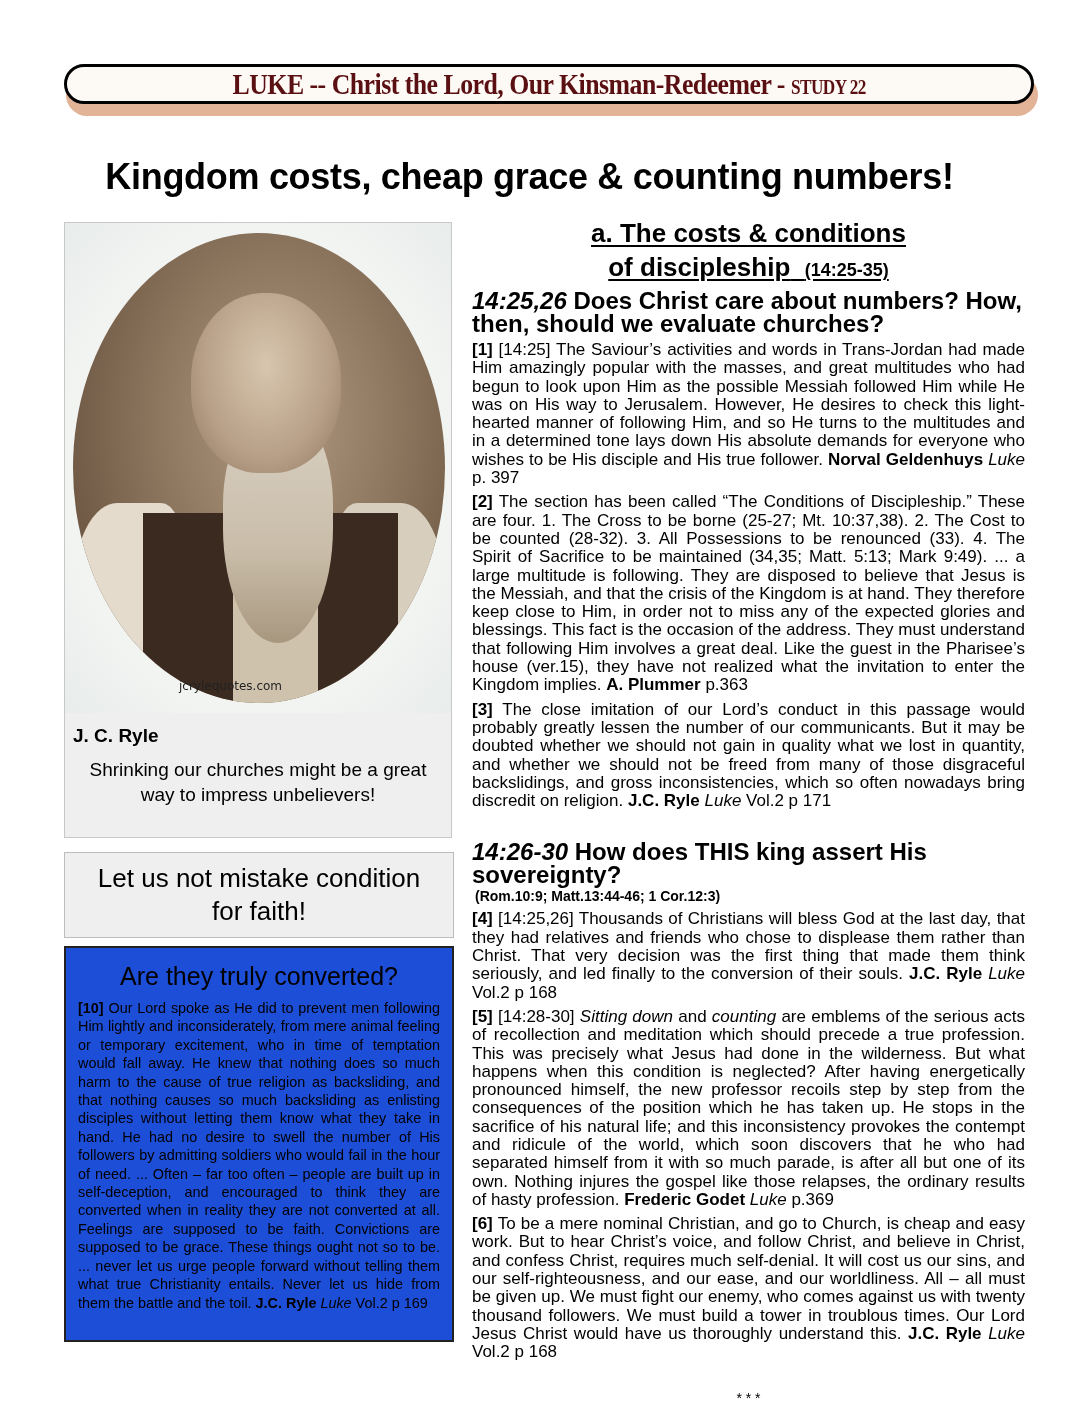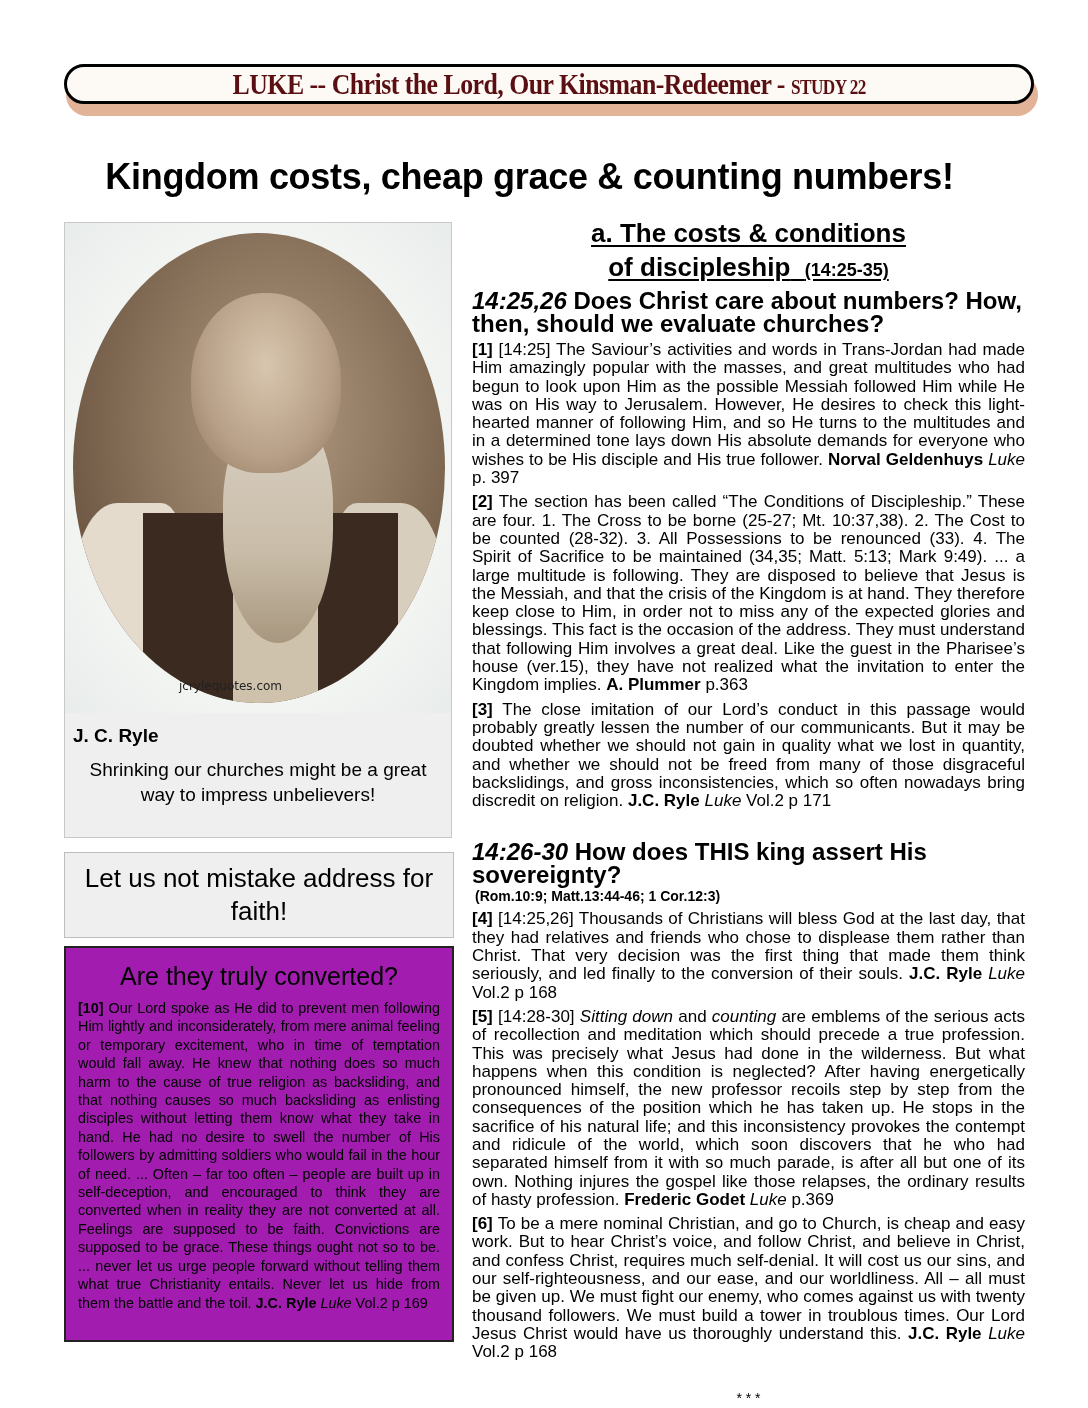--- a/index.html
+++ b/index.html
@@ -39,21 +39,21 @@
     .watermark { position: absolute; left: 114px; top: 456px; font-family: "DejaVu Sans", sans-serif; font-size: 12px; color: #222; }
 
     .portrait-name { position: absolute; left: 0; top: 502px; width: 386px; font-weight: bold; font-size: 19px; margin-left: 8px; }
     .portrait-caption { position: absolute; left: 20px; top: 534px; width: 346px; text-align: center; font-size: 19px; line-height: 25px; }
 
     .callout-box { position: absolute; left: 64px; top: 852px; width: 390px; height: 86px; background: #efefef;
                    border: 1px solid #bdbdbd; box-sizing: border-box; display: flex; align-items: center; justify-content: center; }
     .callout-text { text-align: center; font-size: 26px; line-height: 33px; width: 350px; }
 
     .converted-box { position: absolute; left: 64px; top: 946px; width: 390px; height: 396px; border: 2px solid #222;
-                     box-sizing: border-box; padding: 14px 12px 0 12px; background: #a21caf; }
+                     box-sizing: border-box; padding: 14px 12px 0 12px; background: #1d4ed8; }
     .converted-title { text-align: center; font-size: 25px; margin-bottom: 8px; }
     .converted-body { font-size: 14.4px; line-height: 18.4px; text-align: justify; }
 
     
     .right-col { position: absolute; left: 472px; top: 216px; width: 553px; }
     .sec-title { text-align: center; font-weight: bold; font-size: 26px; line-height: 34px; }
     .sec-title u { text-decoration: underline; text-decoration-thickness: 2px; text-underline-offset: 3px; }
     .sec-ref { font-size: 18px; }
     .q { font-weight: bold; font-size: 24px; line-height: 23px; margin-top: 2px; }
     .q i { font-style: italic; }
@@ -83,21 +83,21 @@
       <div class="beard"></div>
       <div class="head"></div>
     </div>
     <div class="watermark">jcrylequotes.com</div>
   </div>
   <div class="portrait-name">J. C. Ryle</div>
   <div class="portrait-caption">Shrinking our churches might be a great way to impress unbelievers!</div>
 </div>
 
 <div class="callout-box">
-  <div class="callout-text">Let us not mistake address for faith!</div>
+  <div class="callout-text">Let us not mistake condition for faith!</div>
 </div>
 
 <div class="converted-box">
   <div class="converted-title">Are they truly converted?</div>
   <div class="converted-body"><b>[10]</b><span> Our Lord spoke as He did to prevent men following Him lightly and inconsiderately, from mere animal feeling or temporary excitement, who in time of temptation would fall away. He knew that nothing does so much harm to the cause of true religion as backsliding, and that nothing causes so much backsliding as enlisting disciples without letting them know what they take in hand. He had no desire to swell the number of His followers by admitting soldiers who would fail in the hour of need. ... Often – far too often – people are built up in self-deception, and encouraged to think they are converted when in reality they are not converted at all. Feelings are supposed to be faith. Convictions are supposed to be grace. These things ought not so to be. ...  never let us urge people forward without telling them what true Christianity entails. Never let us hide from them the battle and the toil.  </span><b>J.C. Ryle</b> <i>Luke</i><span> Vol.2 p 169</span></div>
 </div>
 
 <div class="right-col">
   <div class="sec-title">
     <u>a.  The costs &amp; conditions</u><br>

